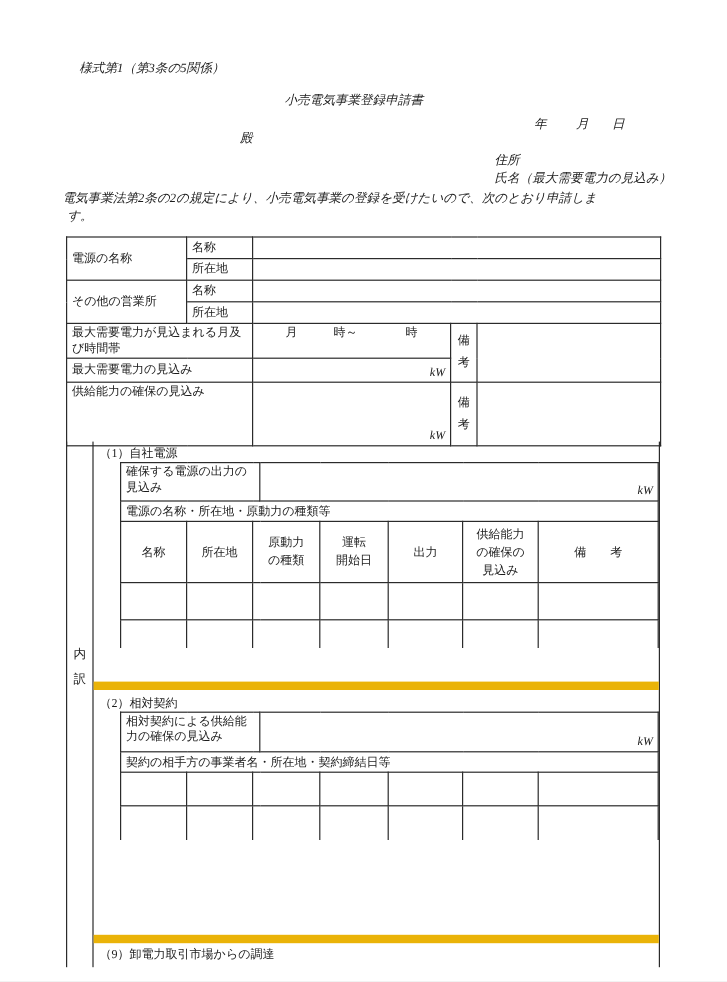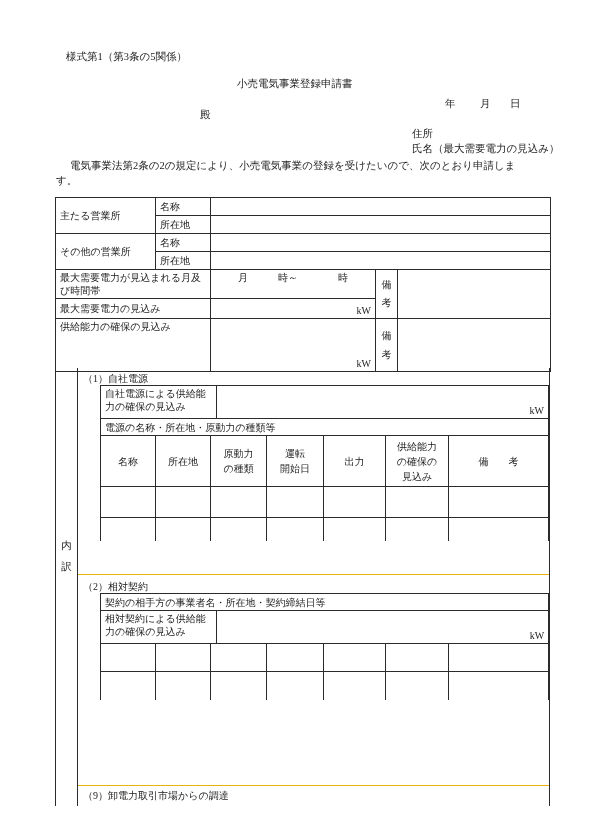--- a/index.html
+++ b/index.html
@@ -1,38 +1,38 @@
 <!DOCTYPE html>
 <html><head>
 <meta charset="utf-8">
 <style>
   html,body{margin:0;padding:0;background:#e8e8e8;}
   .page{
     position:relative;width:606px;height:818px;background:#ffffff;
     font-family:"Liberation Serif","DejaVu Serif",serif;color:#1c1c1c;
     font-size:10.5px;overflow:hidden;margin:0 auto;
   }
-  .abs{position:absolute;white-space:nowrap;}
+  .abs{position:absolute;white-space:nowrap;font-style:italic;}
   .pre{white-space:pre-line;}
   
   table{border-collapse:collapse;table-layout:fixed;}
   td{border:1px solid #2b2b2b;padding:1px 4px;font-size:10px;line-height:13px;
      vertical-align:middle;overflow:hidden;}
   #tableA{position:absolute;left:55px;top:197px;width:495px;}
   #tableA td.vtop{vertical-align:top;}
   td.center{text-align:center;}
-  td.kw{vertical-align:bottom;text-align:right;}
+  td.kw{vertical-align:bottom;text-align:right;font-style:italic;}
   td.remarks-v{text-align:center;white-space:pre-line;line-height:18px;padding:0;}
   
   #blockB{position:absolute;left:55px;top:368px;width:495px;height:438px;display:flex;}
   .uchiwake{width:25px;box-sizing:border-box;border-left:1px solid #2b2b2b;
     border-right:1px solid #2b2b2b;text-align:center;padding-top:167px;
     line-height:21px;font-size:10.5px;white-space:pre-line;}
   .sections{flex:1;box-sizing:border-box;border-right:1px solid #2b2b2b;}
-  .section{box-sizing:border-box;border-bottom:1px solid #eab308;position:relative;}
+  .section{box-sizing:border-box;border-bottom:7px solid #eab308;position:relative;}
   .sec1{height:207px;}
   .sec2{height:211px;}
   .sec3{height:20px;border-bottom:none;}
   .sec-title{padding:5px 0 0 5px;font-size:10px;line-height:12px;}
   .sec-body{margin-left:22px;width:449px;}
   .sec-body table{width:449px;}
   .sec-body td{vertical-align:top;}
   .sec-body td.hdr{vertical-align:middle;text-align:center;white-space:pre-line;line-height:15px;padding:1px 2px;}
   .sec-body td.subhead{vertical-align:middle;}
   .sec-body td.kw{vertical-align:bottom;text-align:right;}
@@ -52,34 +52,34 @@
   <span class="abs" style="left:445px;top:97px;">年</span>
   <span class="abs" style="left:480px;top:97px;">月</span>
   <span class="abs" style="left:510px;top:97px;">日</span>
 
   <div class="abs" style="left:200px;top:108px;">殿</div>
 
   <div class="abs" style="left:412px;top:127px;">住所</div>
 
   <div class="abs" style="left:412px;top:142px;">氏名（最大需要電力の見込み）</div>
 
-  <div class="abs hdrtxt" style="left:70px;top:159px;">電気事業法第2条の2の規定により、小売電気事業の登録を受けたいので、次のとおり申請しま</div>
+  <div class="abs hdrtxt" style="left:52px;top:159px;">電気事業法第2条の2の規定により、小売電気事業の登録を受けたいので、次のとおり申請しま</div>
   <div class="abs hdrtxt" style="left:56px;top:174px;">す。</div>
 
   <table id="tableA">
     <colgroup>
       <col style="width:100px">
         <col style="width:55px">
         <col style="width:165px">
       <col style="width:22px">
         <col style="width:153px">
     </colgroup>
     <tbody>
         <tr style="height:18px;">
-      <td rowspan="2">主たる営業所</td>
+      <td rowspan="2">電源の名称</td>
       <td>名称</td>
       <td colspan="3"></td>
     </tr>
     <tr style="height:18px;">
       <td>所在地</td>
       <td colspan="3"></td>
     </tr>
     <tr style="height:18px;">
       <td rowspan="2">その他の営業所</td>
       <td>名称</td>
@@ -125,23 +125,23 @@
               <col style="width:55px">
                 <col style="width:55px">
                 <col style="width:6px">
                 <col style="width:50px">
               <col style="width:57px">
                 <col style="width:62px">
                 <col style="width:63px">
                 <col style="width:100px">
             </colgroup>
             <tbody>
-            <tr style="height:33px;">
-              <td colspan="3" class="pre">自社電源による供給能
-力の確保の見込み</td>
+                <tr style="height:32px;">
+              <td colspan="3" class="pre">確保する電源の出力の
+見込み</td>
               <td colspan="5" class="kw">kW</td>
             </tr>
             <tr style="height:17px;">
               <td colspan="8" class="subhead">電源の名称・所在地・原動力の種類等</td>
             </tr>
             <tr style="height:51px;">
               <td class="hdr">名称</td>
               <td class="hdr">所在地</td>
               <td colspan="2" class="hdr">原動力
 の種類</td>
@@ -184,28 +184,28 @@
               <col style="width:55px">
                 <col style="width:55px">
                 <col style="width:6px">
                 <col style="width:50px">
               <col style="width:57px">
                 <col style="width:62px">
                 <col style="width:63px">
                 <col style="width:100px">
             </colgroup>
             <tbody>
-            <tr style="height:17px;">
-              <td colspan="8" class="subhead">契約の相手方の事業者名・所在地・契約締結日等</td>
-            </tr>
             <tr style="height:33px;">
               <td colspan="3" class="pre">相対契約による供給能
 力の確保の見込み</td>
               <td colspan="5" class="kw">kW</td>
             </tr>
+            <tr style="height:17px;">
+              <td colspan="8" class="subhead">契約の相手方の事業者名・所在地・契約締結日等</td>
+            </tr>
             <tr style="height:28px;">
               <td></td>
               <td></td>
               <td colspan="2"></td>
               <td></td>
               <td></td>
               <td></td>
               <td></td>
             </tr>
             <tr style="height:28px;" class="last">

